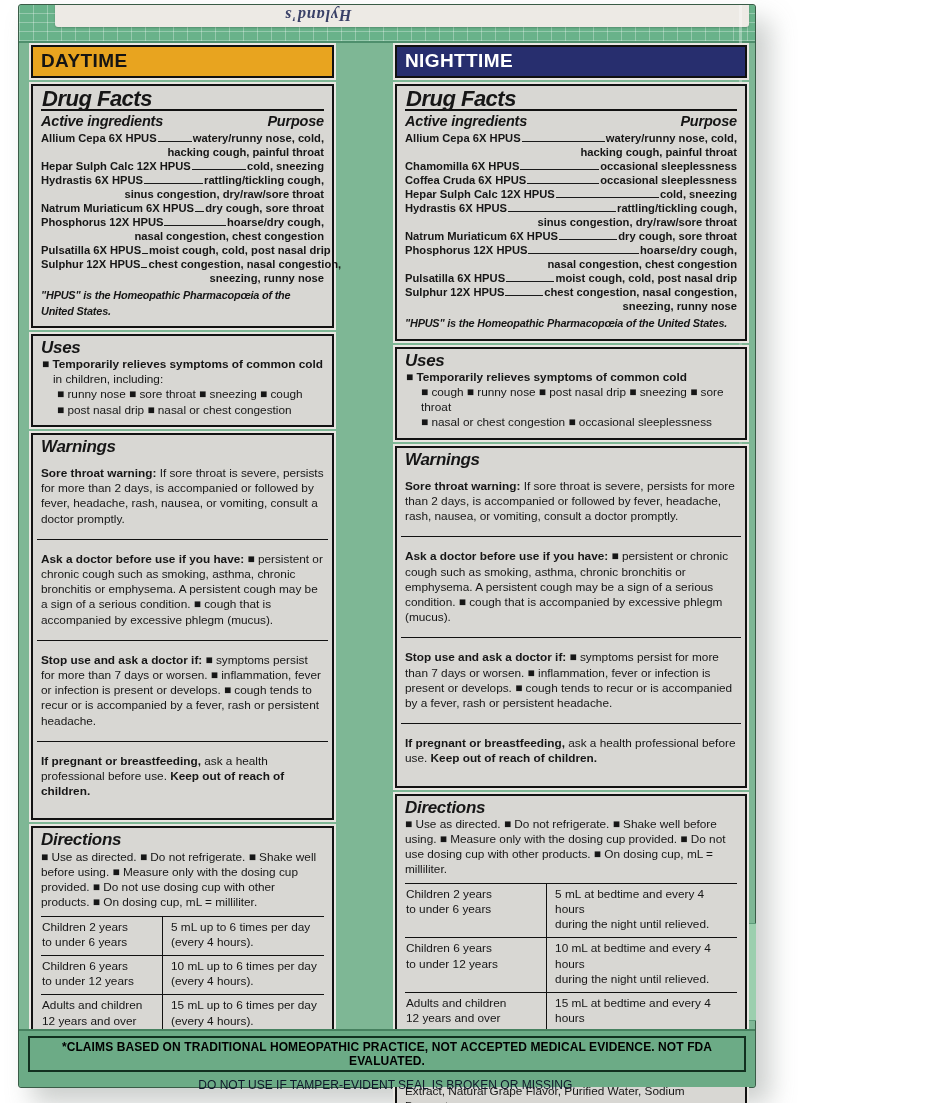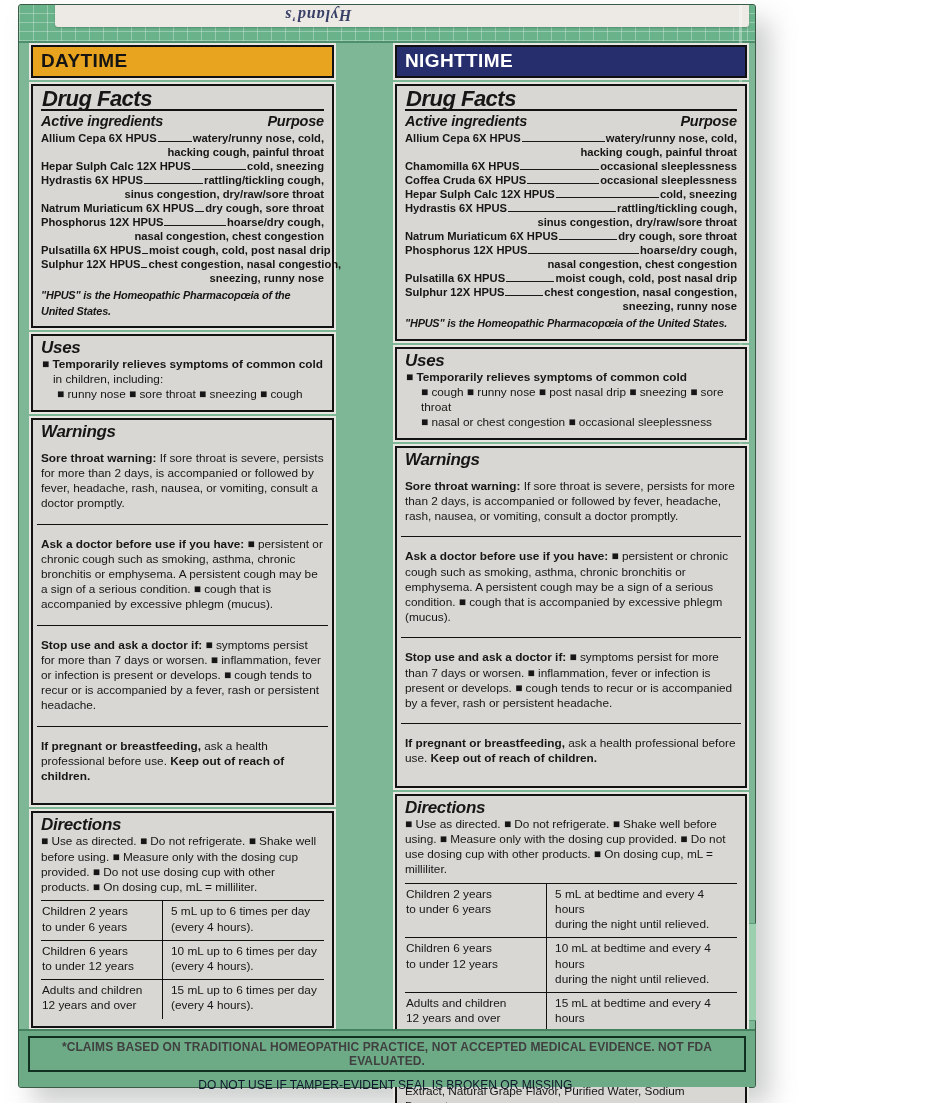--- a/index.html
+++ b/index.html
@@ -16,21 +16,21 @@
       border-bottom:2px solid #4e8f6d;border-radius:3px 3px 0 0;}
   .top-strip{position:absolute;left:36px;right:6px;top:0;height:22px;background:#edeae5;
       border-radius:0 0 3px 3px;box-shadow:0 1px 2px rgba(0,0,0,.2);}
   .brand-logo{position:absolute;left:33%;top:1px;display:inline-block;transform:rotate(180deg);
       font-family:"Liberation Serif",serif;font-style:italic;font-weight:700;font-size:16px;
       color:#394067;letter-spacing:1px;filter:blur(0.6px);}
   
   .bottom-flap{position:absolute;left:0;right:0;bottom:0;height:56px;background:#6cab86;
       border-top:2px solid #46815f;border-radius:0 0 3px 3px;}
   .claims-box{margin:5px 9px 0;border:2px solid #12301f;padding:2px 4px;text-align:center;
-      font-weight:700;font-size:12px;letter-spacing:0.1px;color:#404040;}
+      font-weight:700;font-size:12px;letter-spacing:0.1px;color:#000000;}
   .tamper-line{margin-top:6px;text-align:center;font-weight:400;font-size:12px;color:#0f172a;}
   
   .box-right-edge{position:absolute;top:0;bottom:0;right:13px;width:3px;
       background:linear-gradient(rgba(255,255,255,.35),rgba(0,0,0,.10));}
   .side-tab{position:absolute;right:-1px;top:918px;height:96px;width:16px;background:#9ccfae;
       border:1px solid #5d9a79;border-right:none;border-radius:9px 0 0 9px;}
   
   .panel{position:absolute;top:40px;width:303px;}
   .panel-day{left:12px;}
   .panel-night{left:376px;width:352px;}
@@ -147,20 +147,21 @@
             </div>
           </div>
         <div class="hpus">"HPUS" is the Homeopathic Pharmacopœia of the United States.</div>
       </div>
       <div class="sec">
         <div class="sec-title">Uses</div>
         <div>
             <div class="u-lead">■ Temporarily relieves symptoms of common cold</div>
             <div class="u-lead2">in children, including:</div>
             <div class="u-bullets">■ runny nose  ■ sore throat  ■ sneezing  ■ cough</div>
+            <div class="u-bullets">■ post nasal drip  ■ nasal or chest congestion</div>
           </div>
       </div>
       <div class="sec">
         <div class="sec-title">Warnings</div>
         <div>
             <div class="w-para"><span class="w-b">Sore throat warning:</span><span class="w-t"> If sore throat is severe, persists for more than 2 days, is accompanied or followed by fever, headache, rash, nausea, or vomiting, consult a doctor promptly.</span></div>
             <div class="w-rule"></div>
             <div class="w-para"><span class="w-b">Ask a doctor before use if you have:</span><span class="w-t"> ■ persistent or chronic cough such as smoking, asthma, chronic bronchitis or emphysema. A persistent cough may be a sign of a serious condition. ■ cough that is accompanied by excessive phlegm (mucus).</span></div>
             <div class="w-rule"></div>
             <div class="w-para"><span class="w-b">Stop use and ask a doctor if:</span><span class="w-t"> ■ symptoms persist for more than 7 days or worsen. ■ inflammation, fever or infection is present or develops. ■ cough tends to recur or is accompanied by a fever, rash or persistent headache.</span></div>

